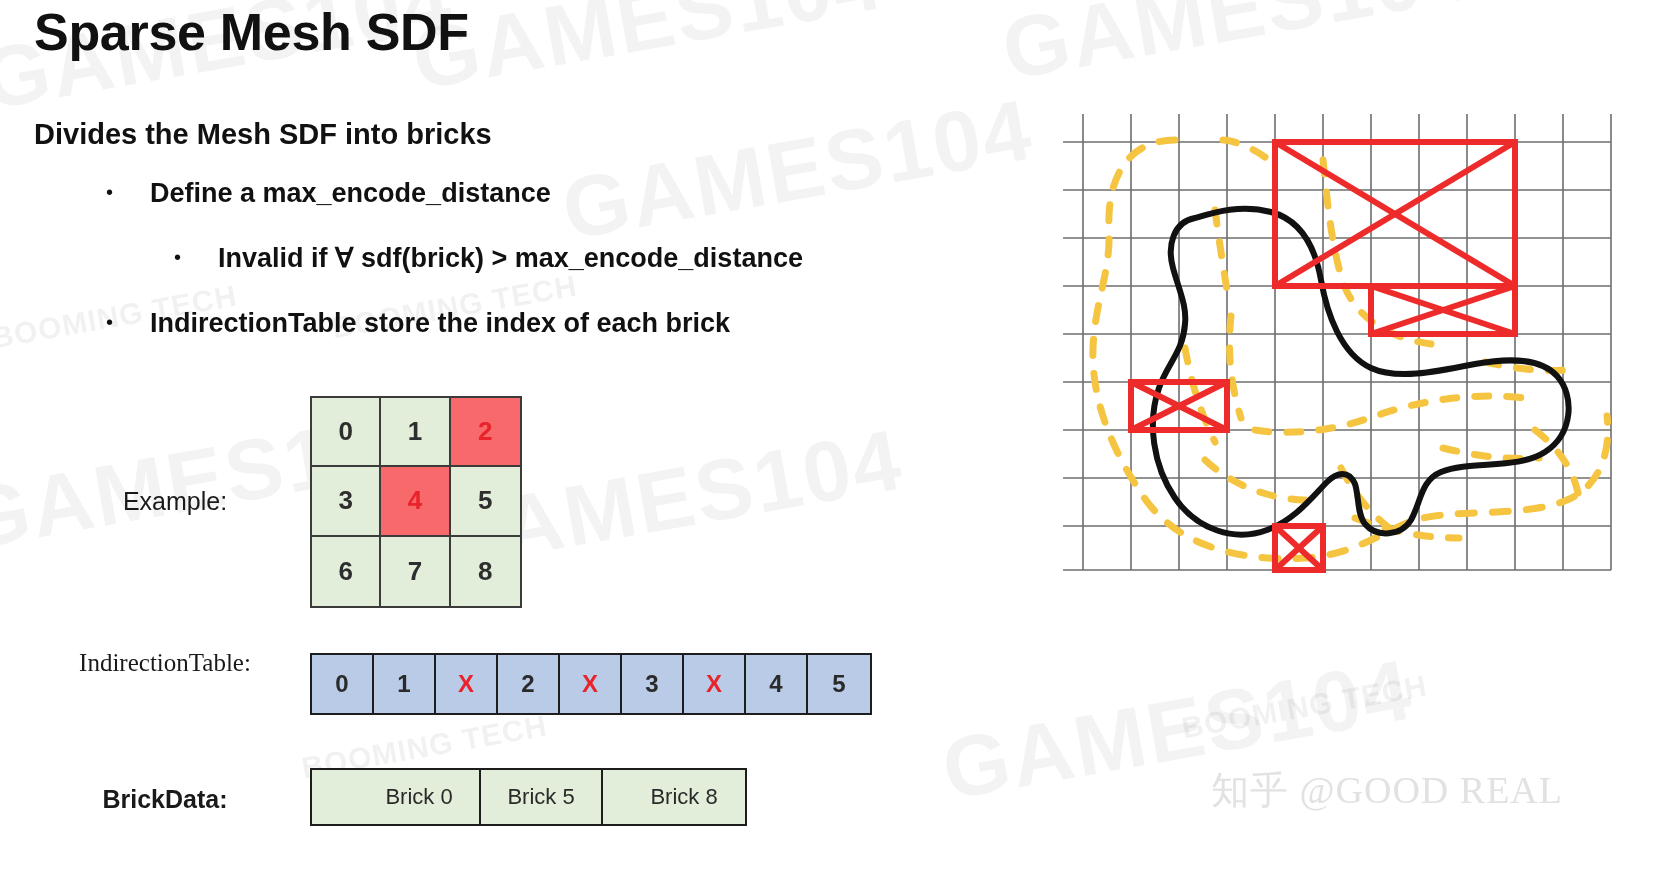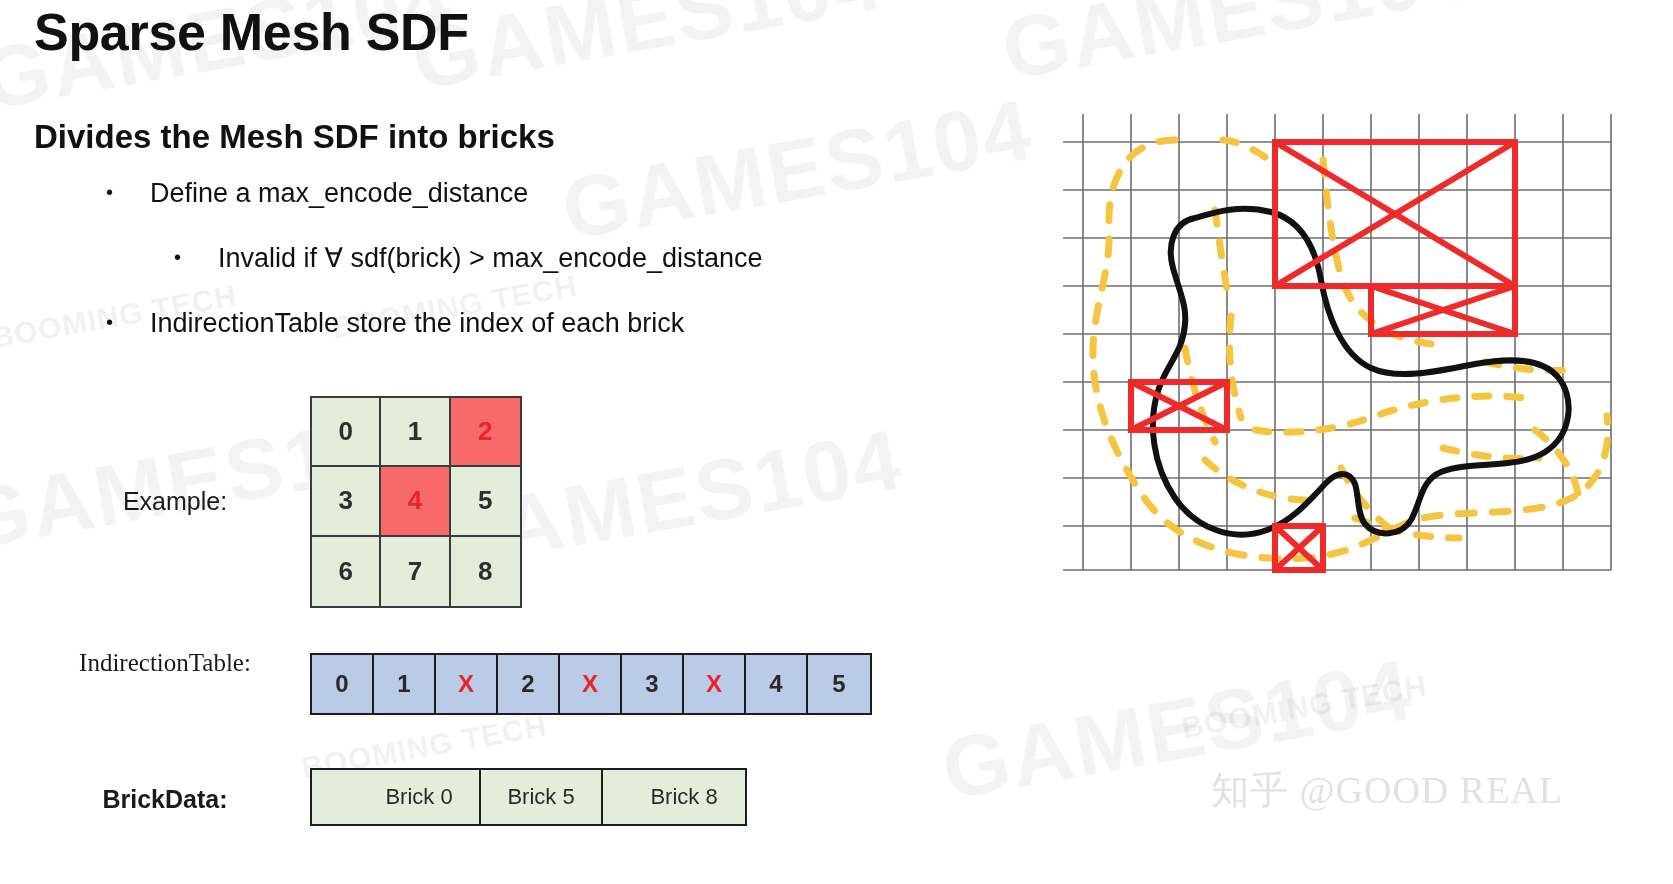--- a/index.html
+++ b/index.html
@@ -42,21 +42,21 @@
     top: 2px;
     font-size: 52px;
     font-weight: bold;
     letter-spacing: -0.3px;
     z-index: 3;
   }
   .subtitle {
     position: absolute;
     left: 34px;
     top: 118px;
-    font-size: 33px;
+    font-size: 29px;
     font-weight: bold;
     z-index: 3;
   }
   .bullets {
     position: absolute;
     left: 34px;
     top: 180px;
     z-index: 3;
   }
   .bullet {
@@ -67,21 +67,21 @@
     white-space: nowrap;
   }
   .bullet.lvl1 { margin-left: 72px; margin-bottom: 38px; }
   .bullet.lvl2 { margin-left: 140px; margin-bottom: 38px; font-size: 27px; }
   .bullet .dot {
     width: 44px;
     flex: 0 0 44px;
     font-size: 20px;
     line-height: 1.25;
   }
-  .bullet .btxt { display: block; }
+  .bullet .btxt { display: block; font-weight: bold; }
 
   
   .rowlabel {
     position: absolute;
     font-size: 25px;
     text-align: center;
     z-index: 3;
     color: #1a1a1a;
   }
 

